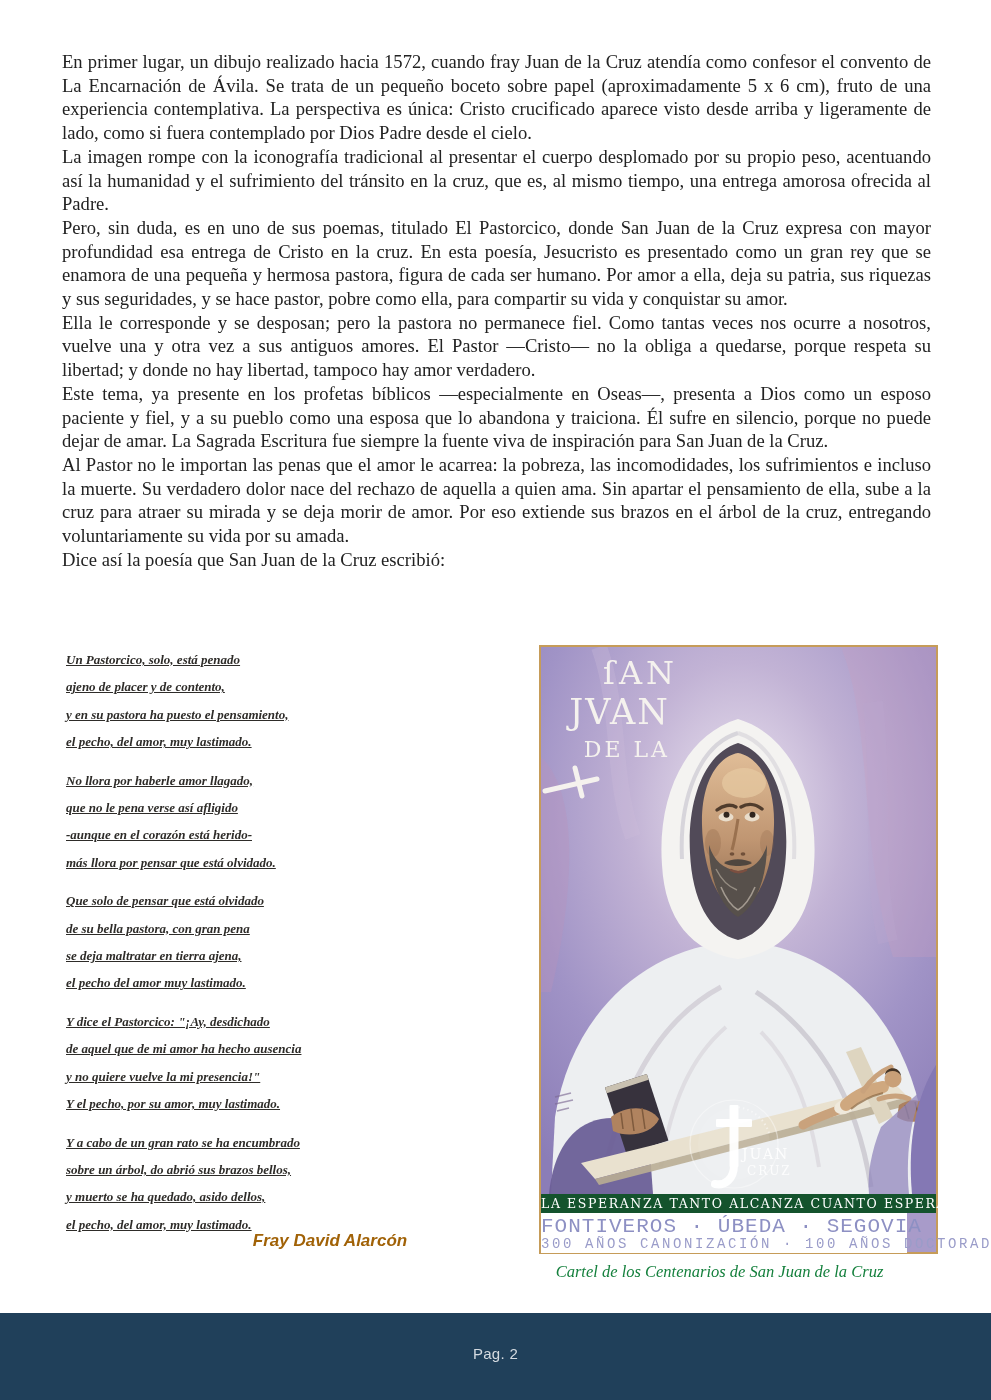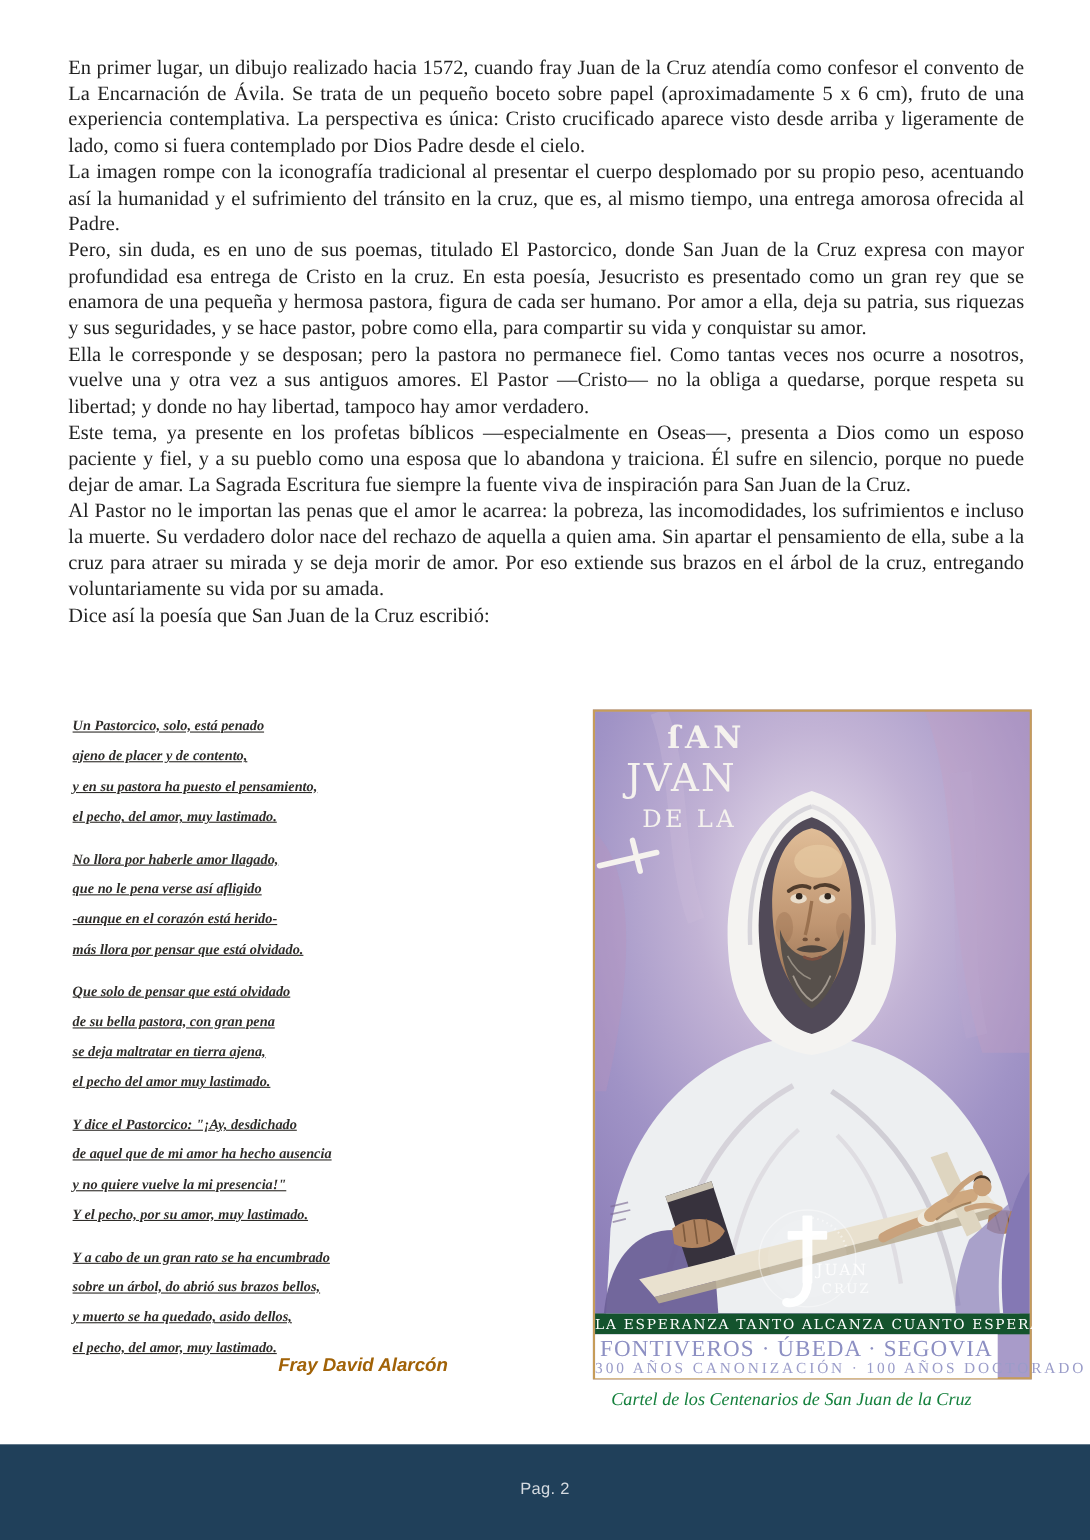--- a/index.html
+++ b/index.html
@@ -44,34 +44,34 @@
   }
   .poster-painting { position:relative; width:395px; height:547px; overflow:hidden; }
   .poster-painting svg { display:block; }
 
   .poster-title {
     position:absolute; top:10px; left:0; width:137px;
     text-align:right; color:#f5f2ee;
     font-family:"DejaVu Serif","Liberation Serif",serif;
     line-height:1;
   }
-  .poster-title .t1 { font-size:28px; letter-spacing:4px; padding-right:0px;font-weight:bold; }
+  .poster-title .t1 { font-size:32px; letter-spacing:4px; padding-right:0px; }
   .poster-title .t2 { font-size:35px; letter-spacing:2px; padding-right:8px; margin-top:6px; }
   .poster-title .t3 { font-size:22px; letter-spacing:3px; padding-right:8px; margin-top:9px; }
   .title-cross { margin-top:4px; margin-right:8px; }
 
   .poster-banner {
     width:395px; height:19px; background:#14532d;
     color:#ffffff; font-family:"DejaVu Serif","Liberation Serif",serif;
     font-size:12.5px; letter-spacing:1.6px;
     text-align:center; line-height:19px; white-space:nowrap;
   }
   .poster-places {
     width:366px; height:40px; background:#ffffff;
-    text-align:center; font-family:Liberation Serif, serif;
+    text-align:center; font-family:Liberation Mono, monospace;
   }
   .poster-places .places-line {
     color:#8d90c3; font-size:21px; letter-spacing:1px;
     line-height:25px; padding-top:1px; white-space:nowrap;
   }
   .poster-places .centenary-line {
     color:#9a9cc9; font-size:14px; letter-spacing:2.6px;
     line-height:11px; white-space:nowrap;
   }
 

